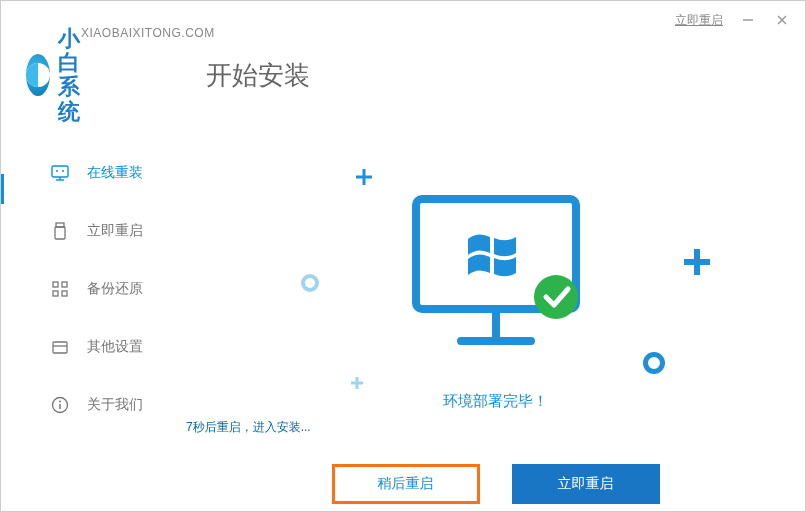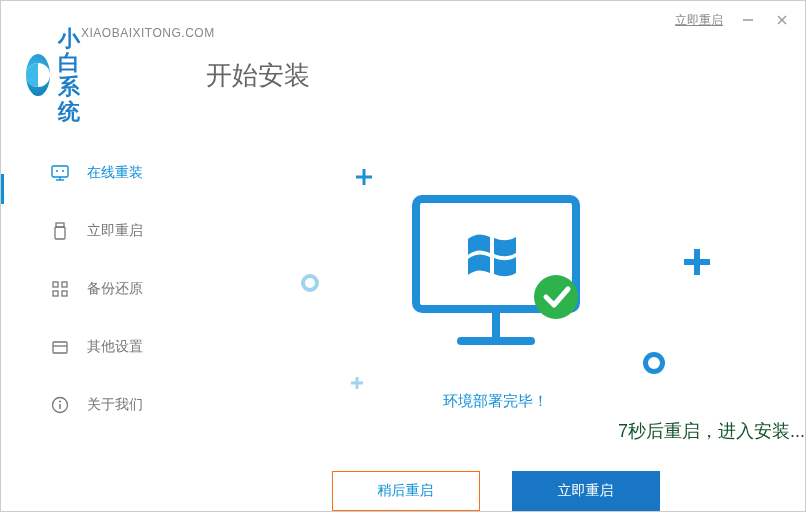--- a/index.html
+++ b/index.html
@@ -82,30 +82,30 @@
       display:flex; align-items:center; justify-content:center;
     }
     .plus { position:absolute; }
     .plus svg { display:block; }
     .ring { position:absolute; border-radius:50%; }
     .monitor { position:relative; }
     .status-line1 {
       text-align:center; color:#0e8fd8; font-size:15px; margin-top: 258px;
     }
     .status-line2 {
-      text-align:right; color:#14532d; font-size:18px; margin-top: 8px;
+      text-align:left; color:#0369a1; font-size:12px; margin-top: 8px;
     }
     .btn-row {
       display:flex; justify-content:center; gap:32px; margin-top:28px;
     }
     .btn {
       width:148px; height:40px; display:flex; align-items:center; justify-content:center;
       font-size:14px; cursor:pointer;
     }
-    .btn-ghost { border:1px solid #f97316; color:#0e8fd8; background:#fff;}
+    .btn-ghost { border:3px solid #f97316; color:#0e8fd8; background:#fff;}
     .btn-solid { background:#1976c5; color:#fff; }
   </style>
 </head>
 <body>
 
 <div class="title-bar">
   <a>立即重启</a>
   <div class="win-btn">
     <svg width="12" height="12" viewBox="0 0 12 12">
         <line x1="1" y1="6" x2="11" y2="6" stroke="#999" stroke-width="1.5"></line>

